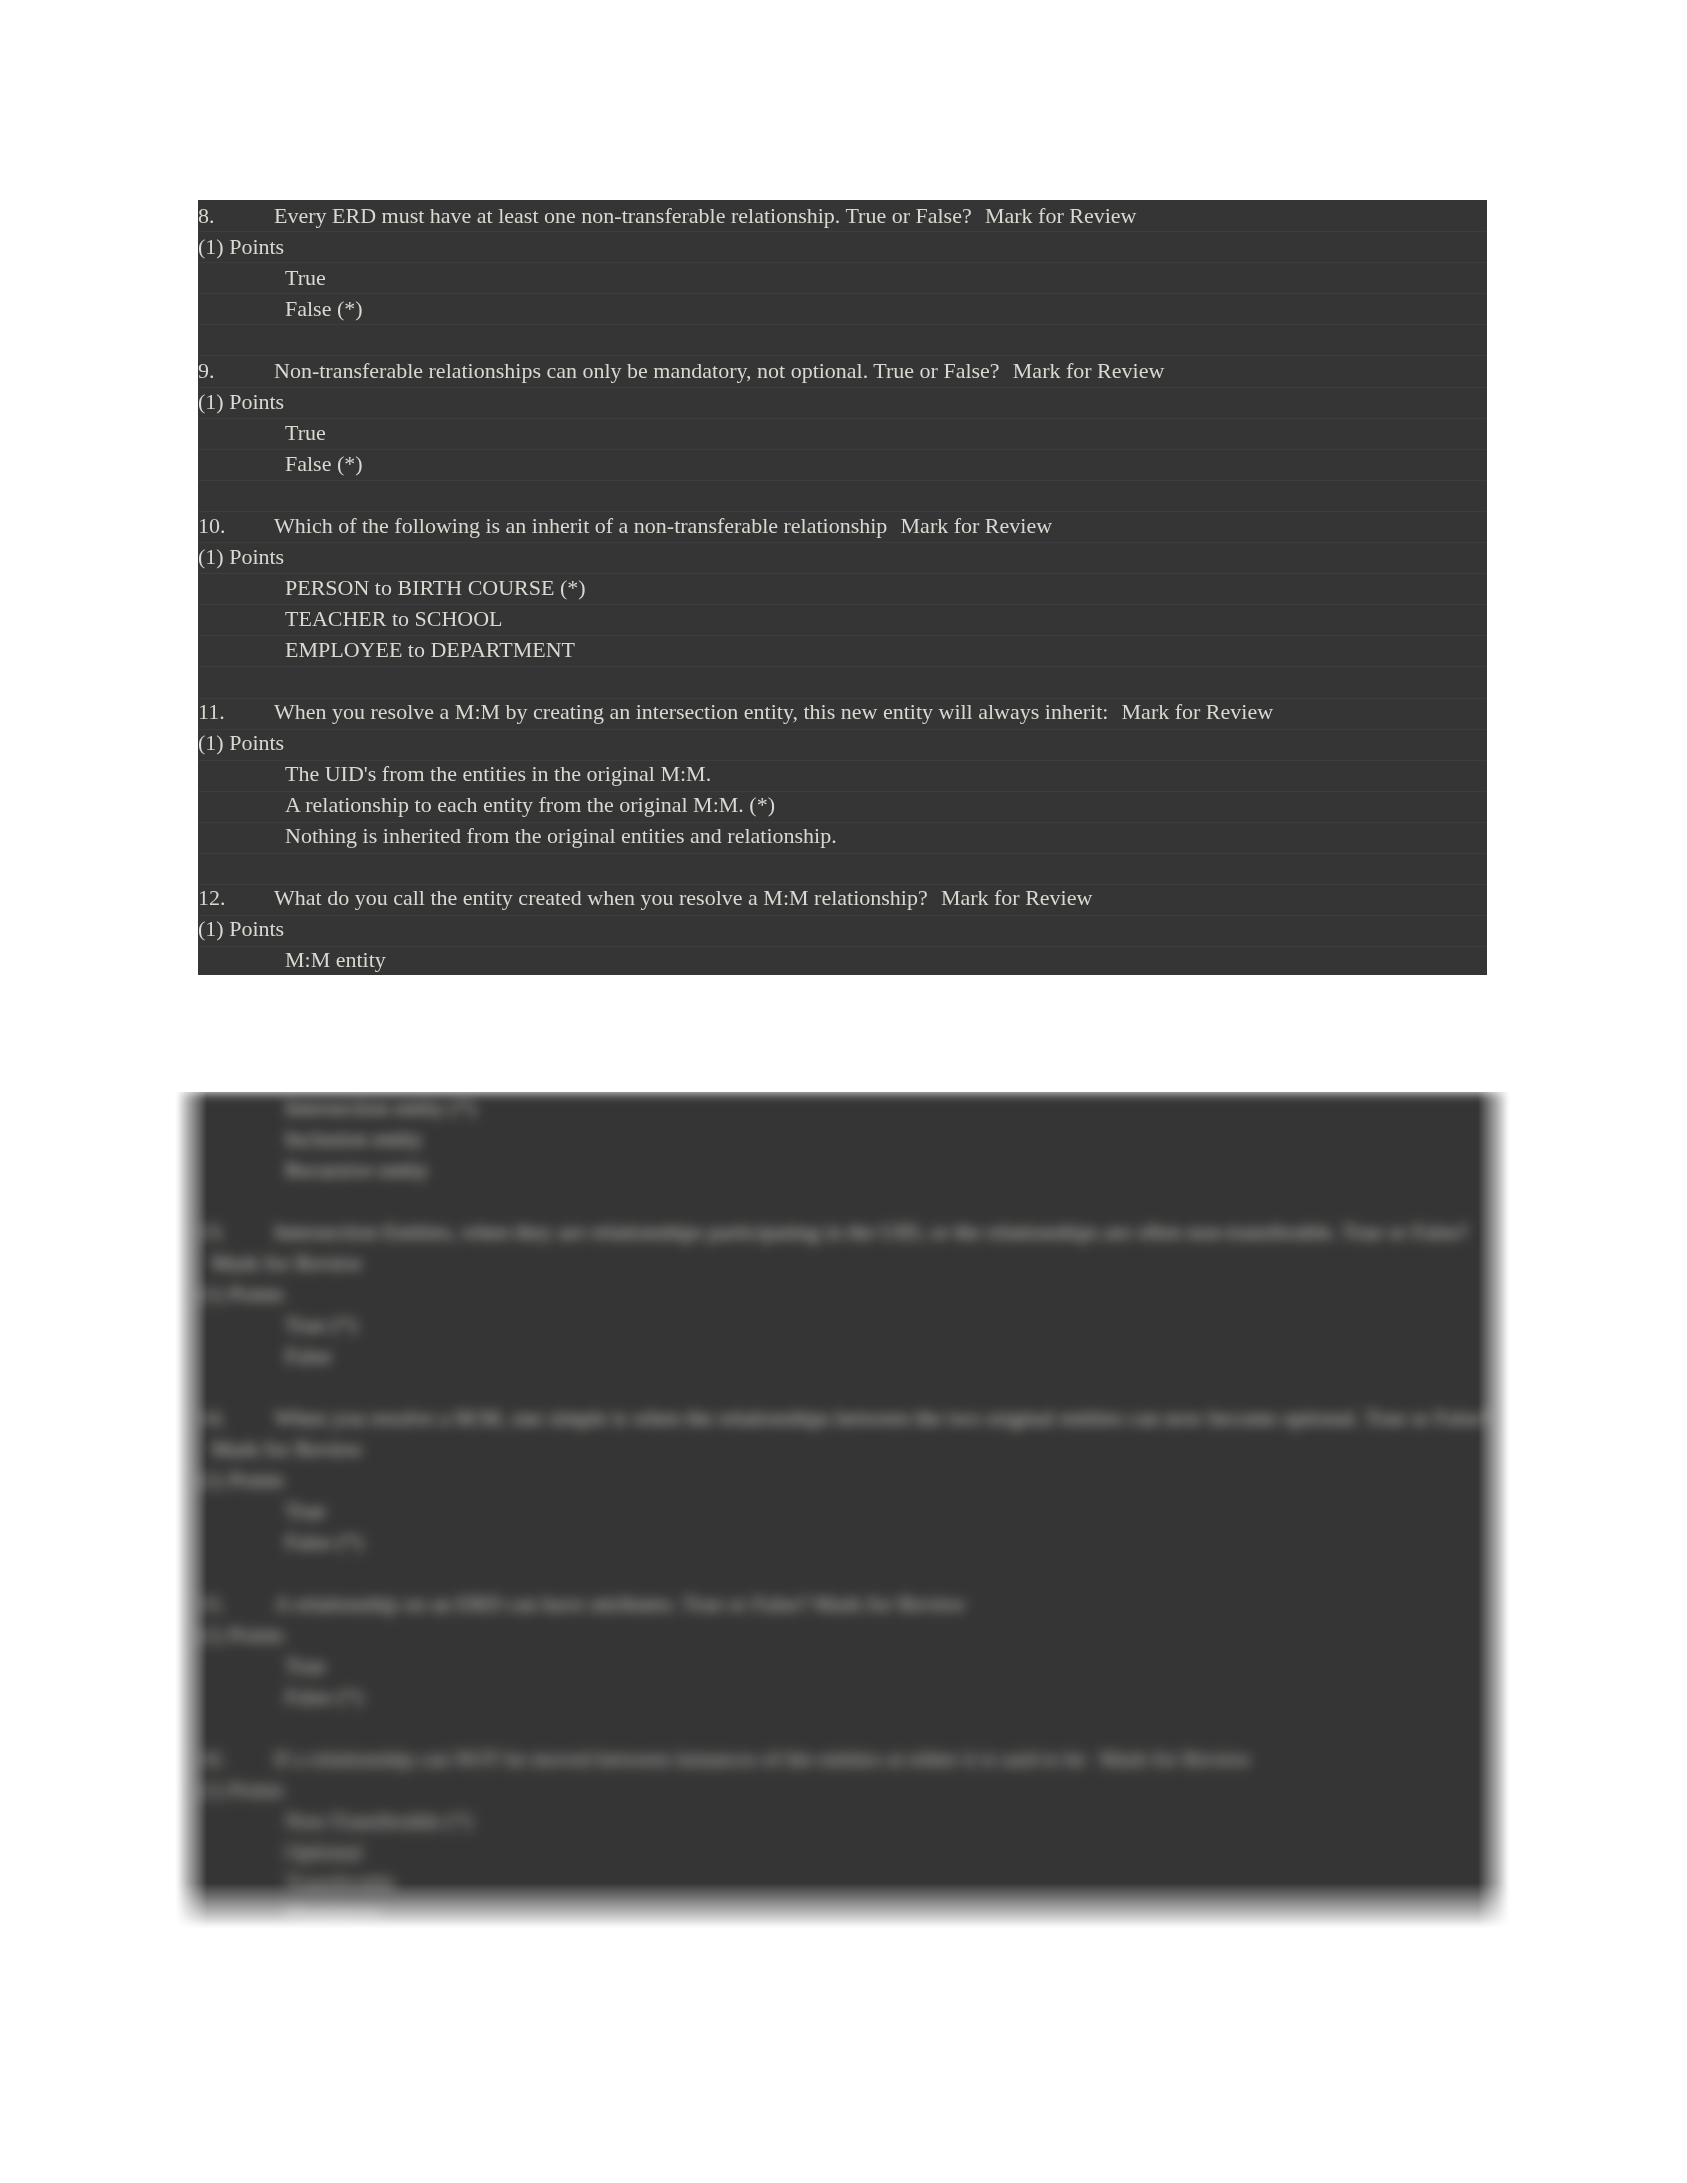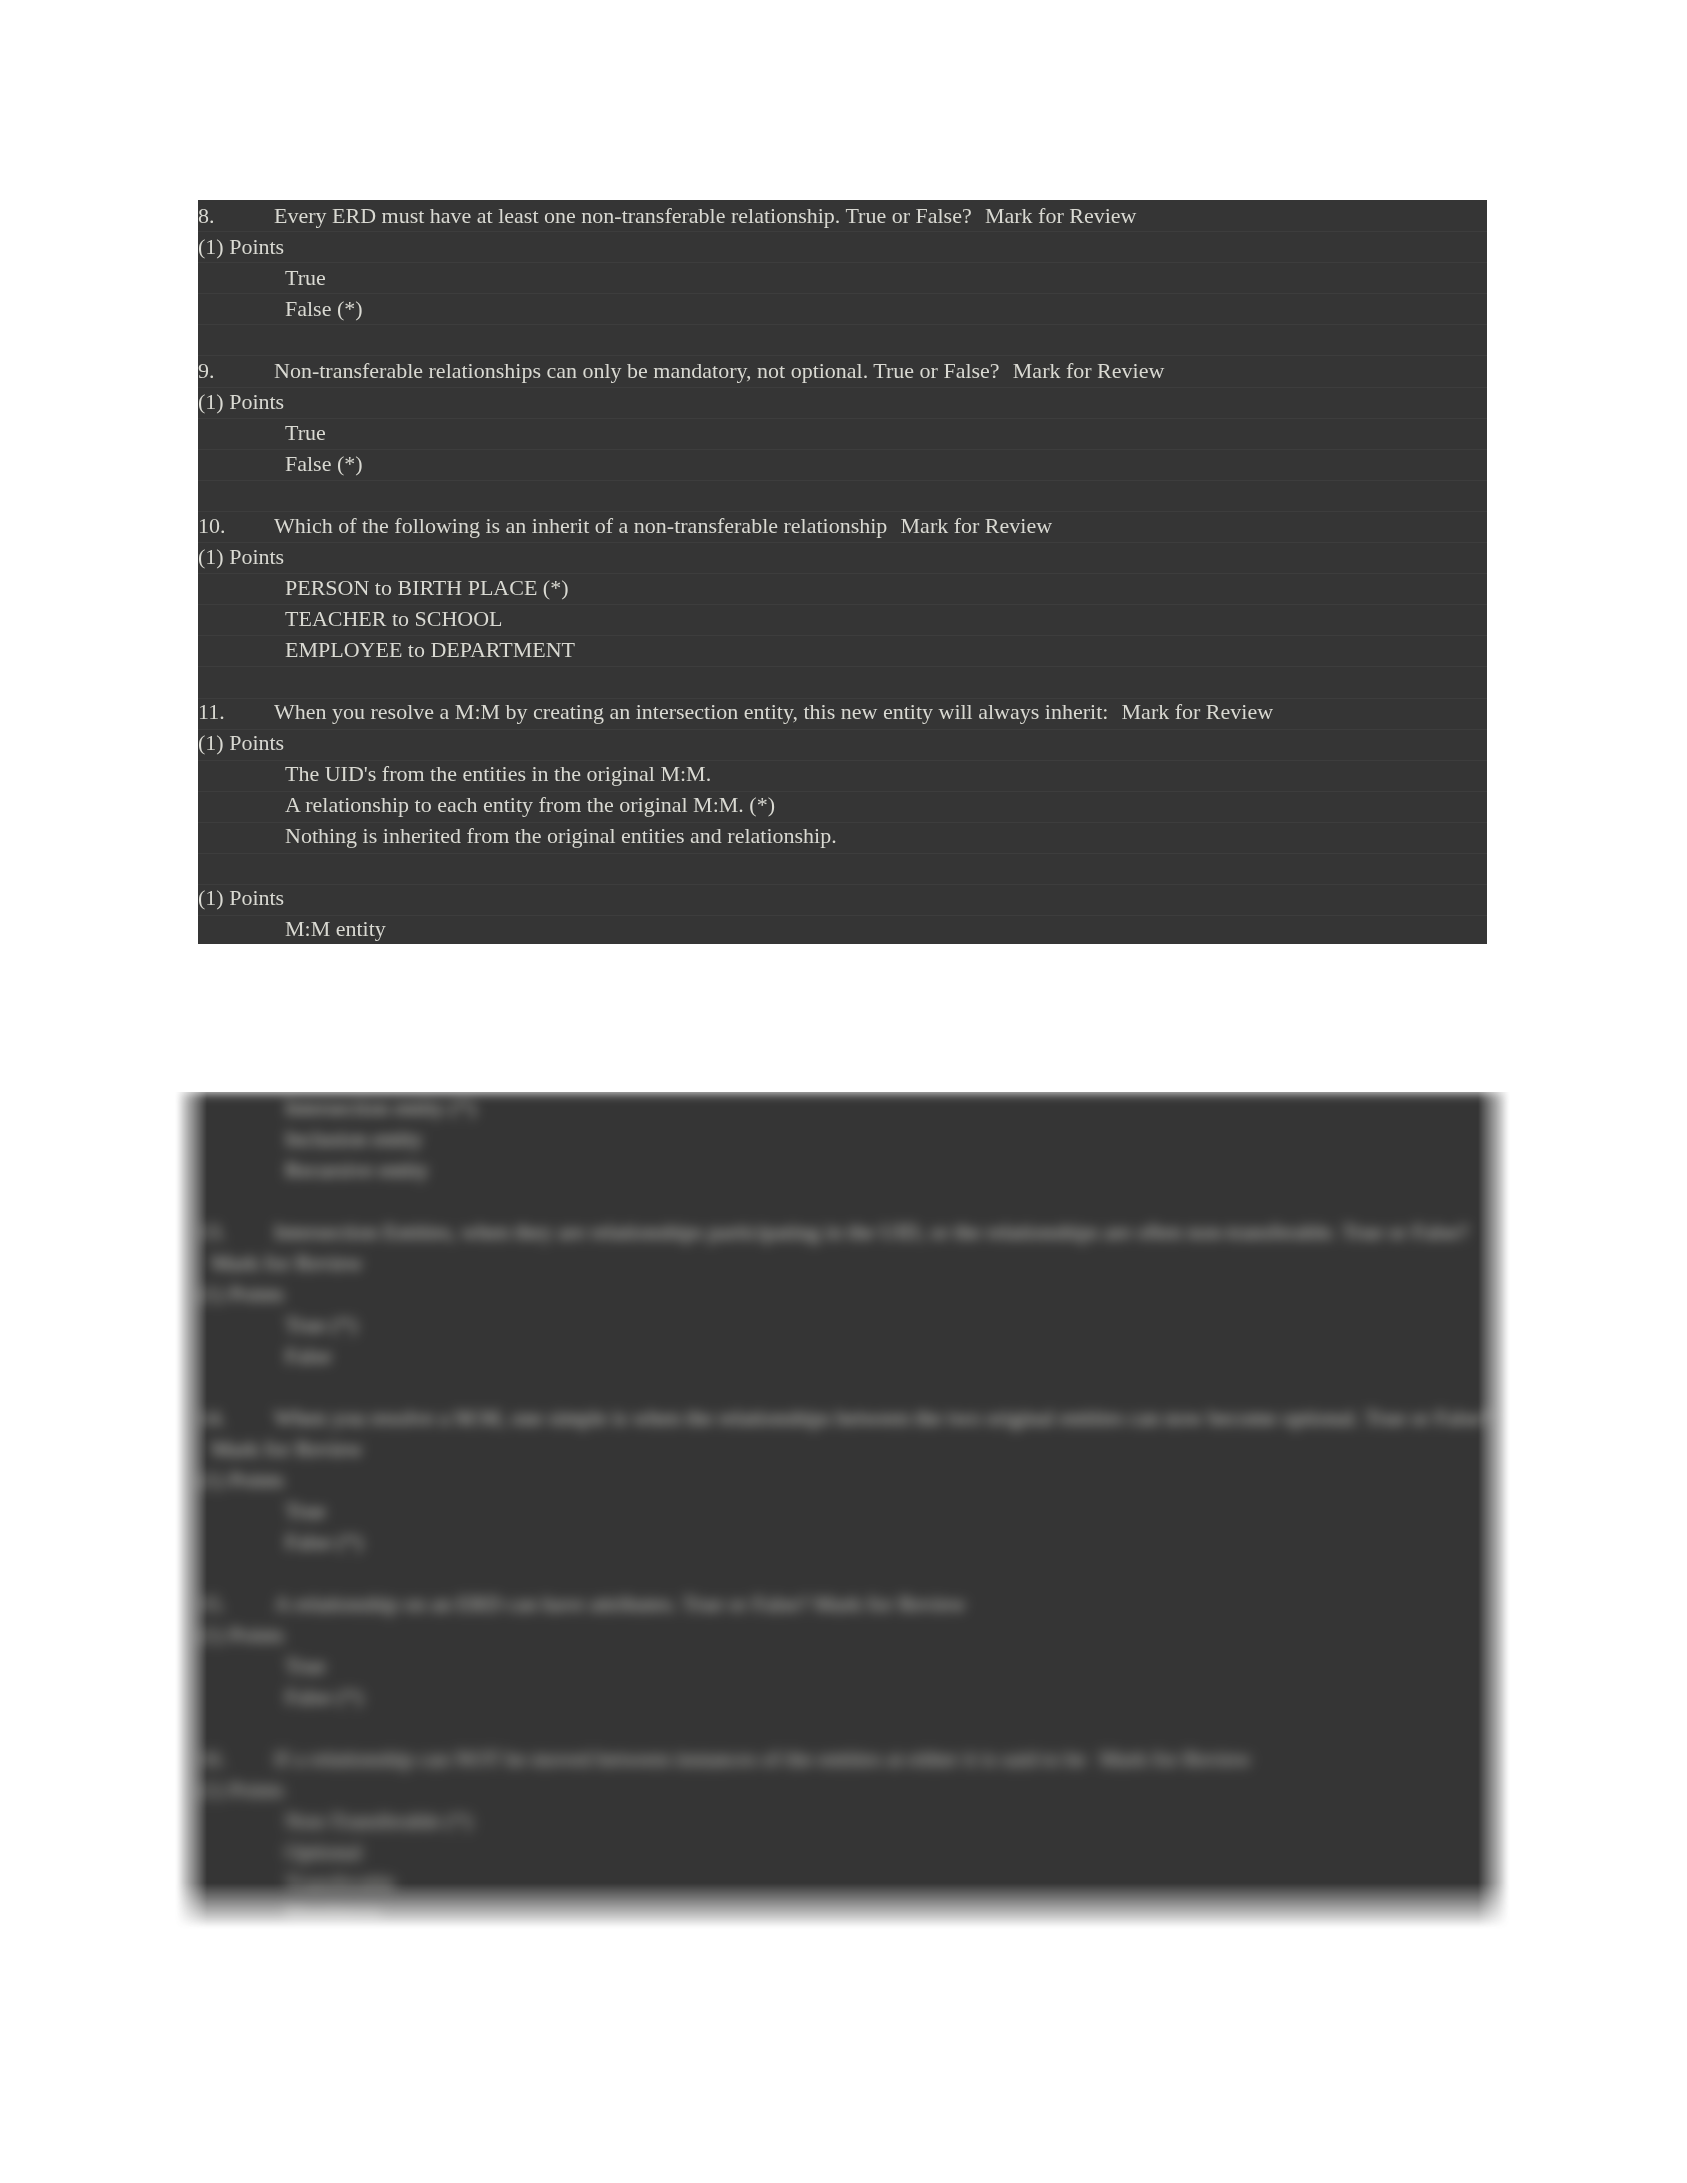--- a/index.html
+++ b/index.html
@@ -139,36 +139,37 @@
         <div class="q-row"><span class="q-num">9.</span><span class="q-text">Non-transferable relationships can only be mandatory, not optional. True or False?</span><span class="q-mark">Mark for Review</span></div>
         <div class="points">(1) Points</div>
         <div class="option">True</div>
         <div class="option">False (*)</div>
         <div class="gap"></div>
       </div>
 
       <div class="q-block">
         <div class="q-row"><span class="q-num">10.</span><span class="q-text">Which of the following is an inherit of a non-transferable relationship</span><span class="q-mark">Mark for Review</span></div>
         <div class="points">(1) Points</div>
-        <div class="option">PERSON to BIRTH PLACE (*)</div>
+        <div class="option">PERSON to BIRTH COURSE (*)</div>
         <div class="option">TEACHER to SCHOOL</div>
         <div class="option">EMPLOYEE to DEPARTMENT</div>
         <div class="gap"></div>
       </div>
 
       <div class="q-block">
         <div class="q-row"><span class="q-num">11.</span><span class="q-text">When you resolve a M:M by creating an intersection entity, this new entity will always inherit:</span><span class="q-mark">Mark for Review</span></div>
         <div class="points">(1) Points</div>
         <div class="option">The UID's from the entities in the original M:M.</div>
         <div class="option">A relationship to each entity from the original M:M. (*)</div>
         <div class="option">Nothing is inherited from the original entities and relationship.</div>
         <div class="gap"></div>
       </div>
 
       <div class="q-block">
+        <div class="q-row"><span class="q-num">12.</span><span class="q-text">What do you call the entity created when you resolve a M:M relationship?</span><span class="q-mark">Mark for Review</span></div>
         <div class="points">(1) Points</div>
         <div class="option">M:M entity</div>
       </div>
 
     </div>
 
     <div id="blur-region">
 
       <div class="q-block">
         <div class="option">Intersection entity (*)</div>

